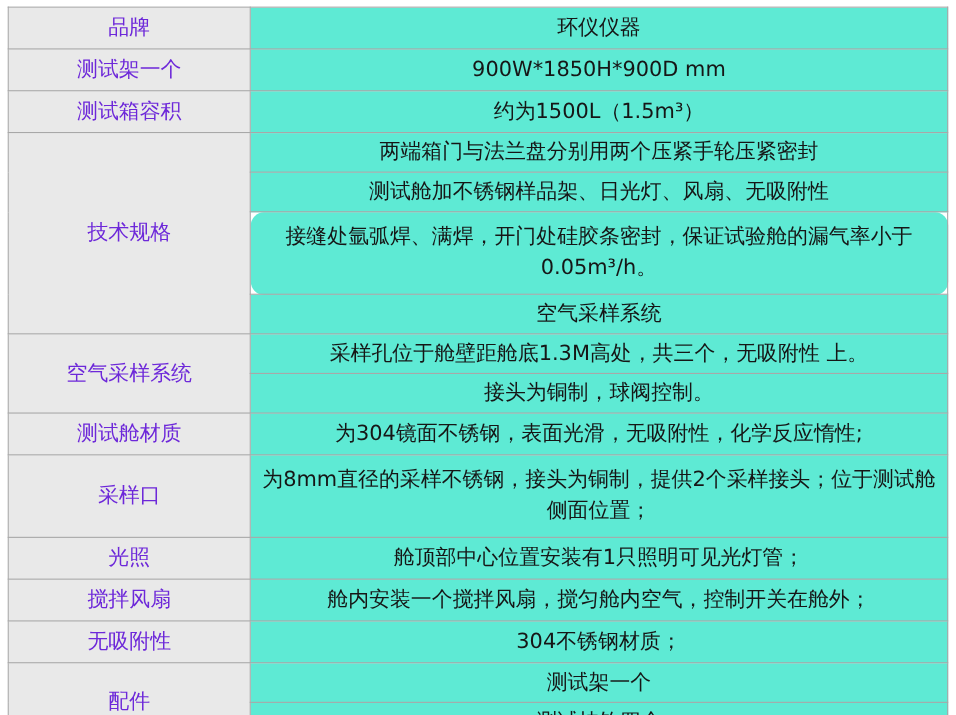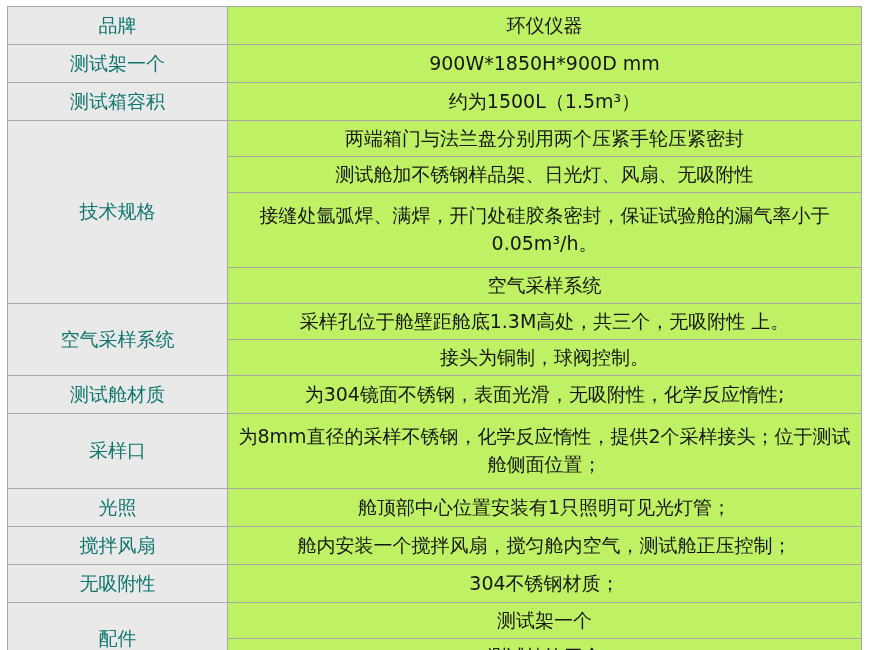--- a/index.html
+++ b/index.html
@@ -26,25 +26,25 @@
     padding: 2px 6px;
     vertical-align: middle;
     font-size: 19px;
     line-height: 1.45;
   }
   td.label-cell {
     width: 207px;
     background: #e9e9e9;
     text-align: center;
     font-weight: normal;
-    color: #0f766e;
+    color: #6d28d9;
   }
   td.value-cell {
     text-align: center;
-    background: #bef264;
+    background: #5eead4;
     color: #161616;
   }
   .row-h-36 { height: 36px; }
   .row-h-38 { height: 38px; }
   .two-line { line-height: 1.5; }
 </style>
 </head>
 <body>
 
 <table id="spec-table">
@@ -63,51 +63,51 @@
     </tr>
 
     <tr class="row-h-36">
       <td class="label-cell" rowspan="4">技术规格</td>
       <td class="value-cell">两端箱门与法兰盘分别用两个压紧手轮压紧密封</td>
     </tr>
     <tr class="row-h-36">
       <td class="value-cell">测试舱加不锈钢样品架、日光灯、风扇、无吸附性</td>
     </tr>
     <tr>
-      <td class="value-cell two-line" style="height:70px;">接缝处氩弧焊、满焊，开门处硅胶条密封，保证试验舱的漏气率小于0.05m³/h。</td>
+      <td class="value-cell two-line" style="height:70px;border-radius:12px;">接缝处氩弧焊、满焊，开门处硅胶条密封，保证试验舱的漏气率小于0.05m³/h。</td>
     </tr>
     <tr class="row-h-36">
       <td class="value-cell">空气采样系统</td>
     </tr>
 
     <tr class="row-h-36">
       <td class="label-cell" rowspan="2">空气采样系统</td>
       <td class="value-cell">采样孔位于舱壁距舱底1.3M高处，共三个，无吸附性 上。</td>
     </tr>
     <tr class="row-h-36">
       <td class="value-cell">接头为铜制，球阀控制。</td>
     </tr>
 
     <tr class="row-h-38">
       <td class="label-cell">测试舱材质</td>
       <td class="value-cell">为304镜面不锈钢，表面光滑，无吸附性，化学反应惰性;</td>
     </tr>
 
     <tr>
       <td class="label-cell">采样口</td>
-      <td class="value-cell two-line" style="height:70px;">为8mm直径的采样不锈钢，化学反应惰性，提供2个采样接头；位于测试舱侧面位置；</td>
+      <td class="value-cell two-line" style="height:70px;">为8mm直径的采样不锈钢，接头为铜制，提供2个采样接头；位于测试舱侧面位置；</td>
     </tr>
 
     <tr class="row-h-38">
       <td class="label-cell">光照</td>
       <td class="value-cell">舱顶部中心位置安装有1只照明可见光灯管；</td>
     </tr>
     <tr class="row-h-38">
       <td class="label-cell">搅拌风扇</td>
-      <td class="value-cell">舱内安装一个搅拌风扇，搅匀舱内空气，测试舱正压控制；</td>
+      <td class="value-cell">舱内安装一个搅拌风扇，搅匀舱内空气，控制开关在舱外；</td>
     </tr>
     <tr class="row-h-38">
       <td class="label-cell">无吸附性</td>
       <td class="value-cell">304不锈钢材质；</td>
     </tr>
 
     <tr class="row-h-36">
       <td class="label-cell" rowspan="2">配件</td>
       <td class="value-cell">测试架一个</td>
     </tr>

